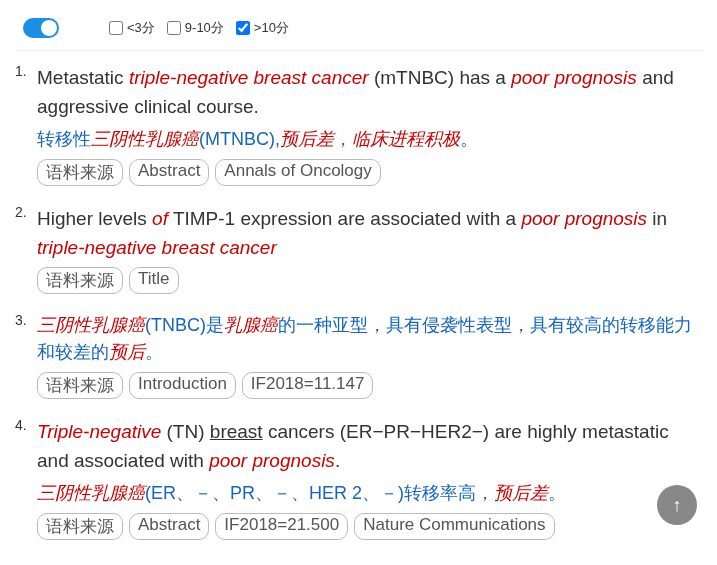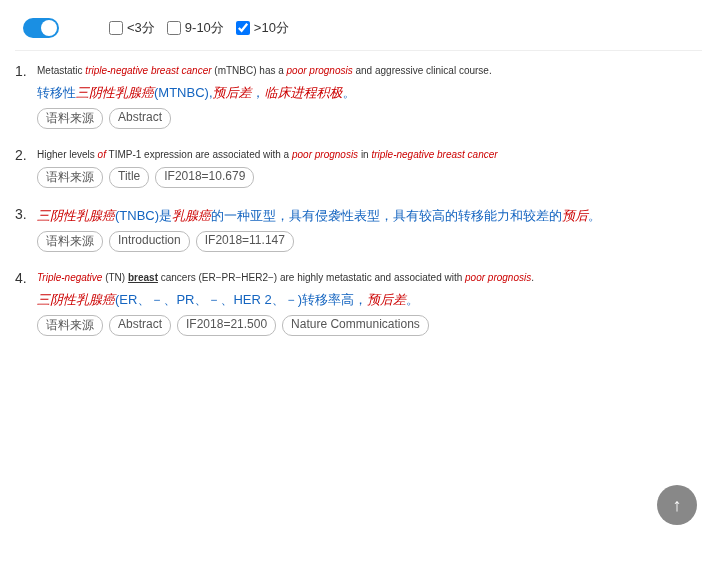--- a/index.html
+++ b/index.html
@@ -84,49 +84,49 @@
       position: relative;
     }
     .result-number {
       position: absolute;
       left: 0;
       top: 0;
       font-size: 14px;
       color: #333;
     }
     .result-en {
-      font-size: 10px;
+      font-size: 19px;
       color: #333;
       line-height: 1.55;
       margin-bottom: 4px;
     }
     .result-zh {
-      font-size: 13px;
+      font-size: 18px;
       color: #1565c0;
       line-height: 1.5;
       margin-bottom: 6px;
     }
     .badges {
       display: flex;
       gap: 6px;
       flex-wrap: wrap;
     }
     .badge {
       border: 1px solid #bbb;
       border-radius: 10px;
       padding: 1px 8px;
-      font-size: 12px;
+      font-size: 17px;
       color: #555;
       background: #fff;
       cursor: pointer;
     }
 
     
     .italic-red { color: #cc0000; font-style: italic; }
-    .bold-underline { text-decoration: underline; font-weight: bold; }
+    .bold-underline { text-decoration: underline; font-weight: normal; }
 
     
     .scroll-top {
       position: fixed;
       right: 20px;
       bottom: 40px;
       width: 40px;
       height: 40px;
       background: #888;
       border-radius: 50%;
@@ -164,29 +164,29 @@
 </div>
 
 <ol class="results" id="results-list">
 <li class="result-item">
       <span class="result-number">1.</span>
       <div class="result-en">Metastatic <span class="italic-red">triple-negative breast cancer</span> (mTNBC) has a <span class="italic-red">poor prognosis</span> and aggressive clinical course.</div>
       <div class="result-zh">转移性<span class="italic-red">三阴性乳腺癌</span>(MTNBC),<span class="italic-red">预后差</span>，<span class="italic-red">临床进程积极</span>。</div>
       <div class="badges">
         <span class="badge">语料来源</span>
         <span class="badge">Abstract</span>
+        <span class="badge">Annals of Oncology</span>
       </div>
     </li>
     <li class="result-item">
       <span class="result-number">2.</span>
       <div class="result-en">Higher levels <span class="italic-red">of</span> TIMP-1 expression are associated with a <span class="italic-red">poor prognosis</span> in <span class="italic-red">triple-negative breast cancer</span></div>
       <div class="badges">
         <span class="badge">语料来源</span>
         <span class="badge">Title</span>
-        <span class="badge">IF2018=10.679</span>
       </div>
     </li>
     <li class="result-item">
       <span class="result-number">3.</span>
       <div class="result-zh"><span class="italic-red">三阴性乳腺癌</span>(TNBC)是<span class="italic-red">乳腺癌</span>的一种亚型，具有侵袭性表型，具有较高的转移能力和较差的<span class="italic-red">预后</span>。</div>
       <div class="badges">
         <span class="badge">语料来源</span>
         <span class="badge">Introduction</span>
         <span class="badge">IF2018=11.147</span>
       </div>

